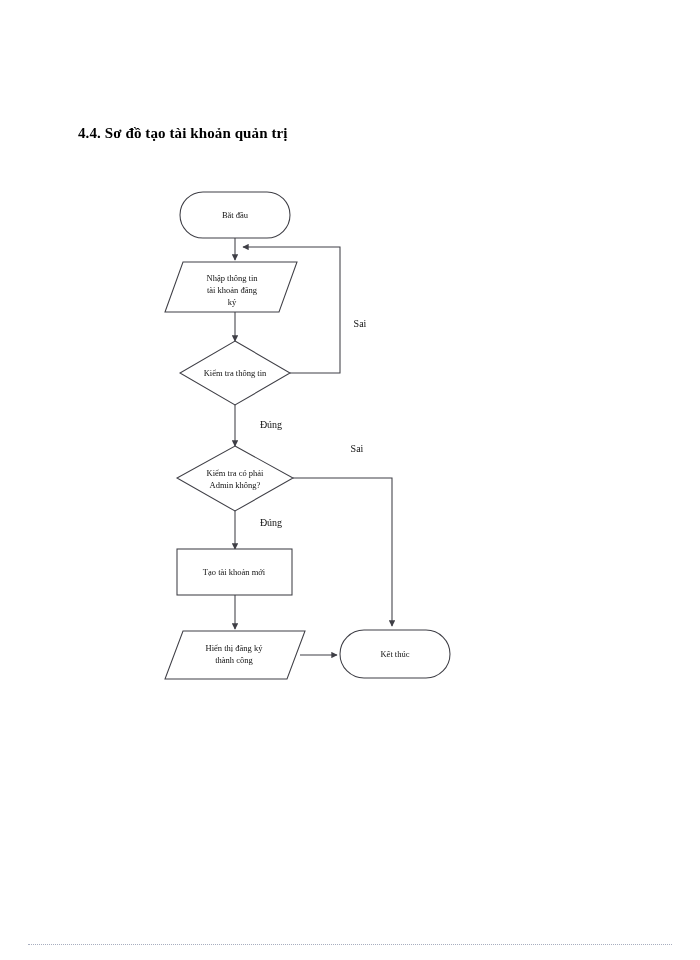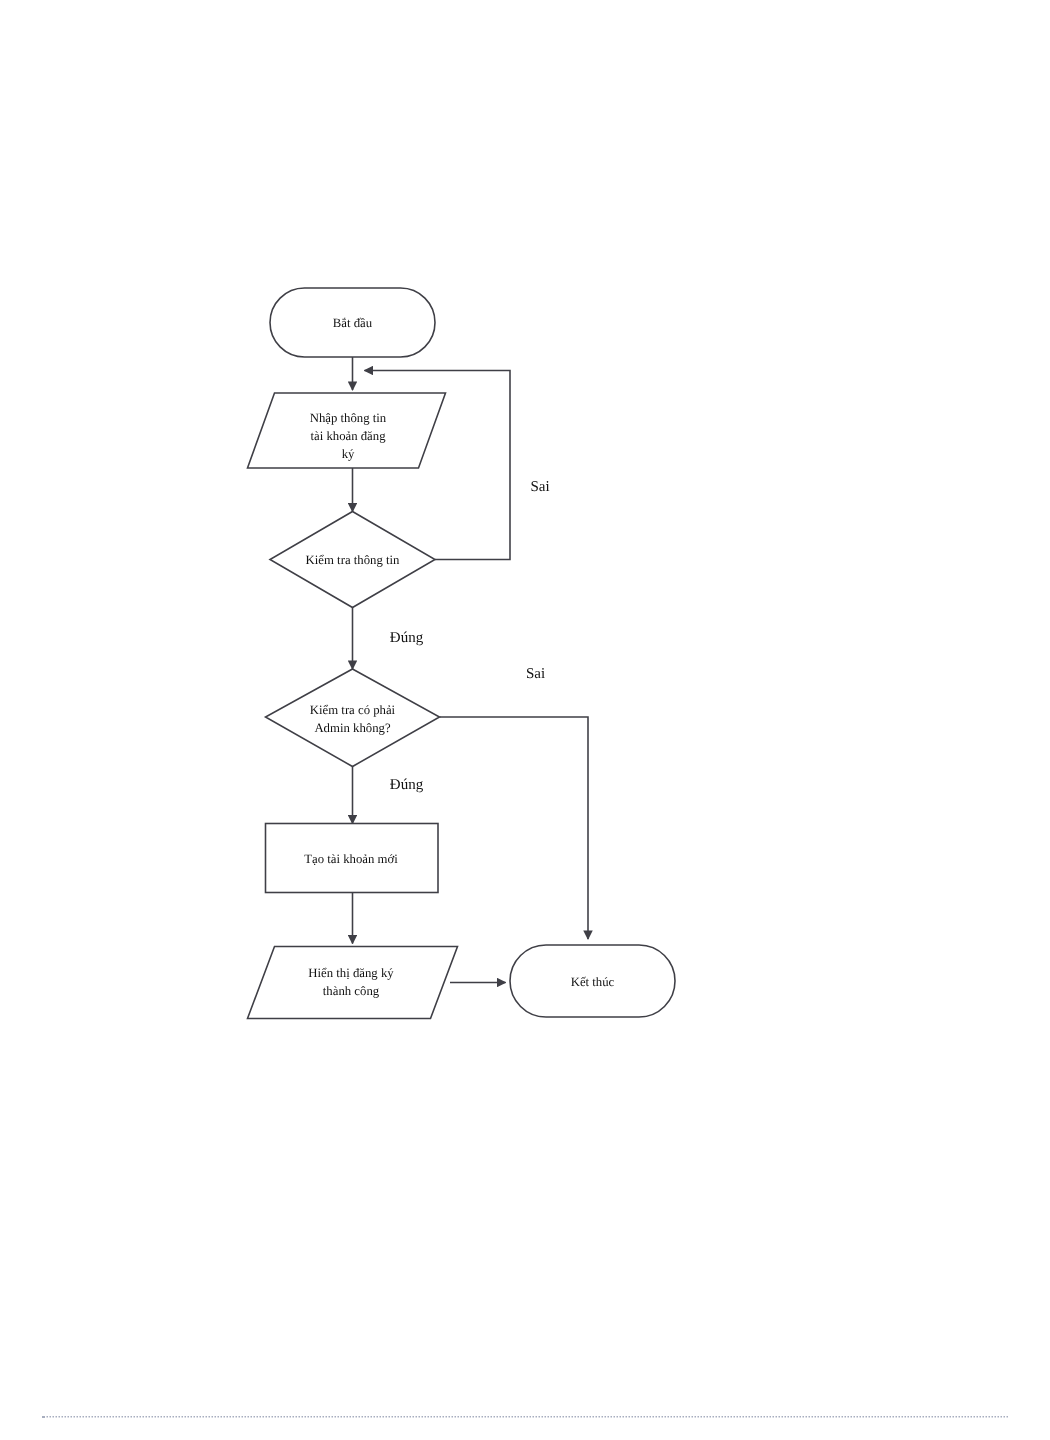--- a/index.html
+++ b/index.html
@@ -64,20 +64,21 @@
     height: 0;
     border-top: 1px dotted #9aa0b4;
     opacity: 0.85;
   }
 </style>
 </head>
 <body>
 
 <div class="page">
 
+  <div id="section-title">4.4. Sơ đồ tạo tài khoản quản trị</div>
 
   <svg id="flow-svg" width="700" height="960" viewBox="0 0 700 960">
 
     <defs>
       <marker id="arrow" viewBox="0 0 10 10" refX="9" refY="5" markerWidth="6" markerHeight="6" orient="auto-start-reverse">
         <path d="M 0 0 L 10 5 L 0 10 z" fill="#3f3f46"></path>
       </marker>
     </defs>
 
     <g>

